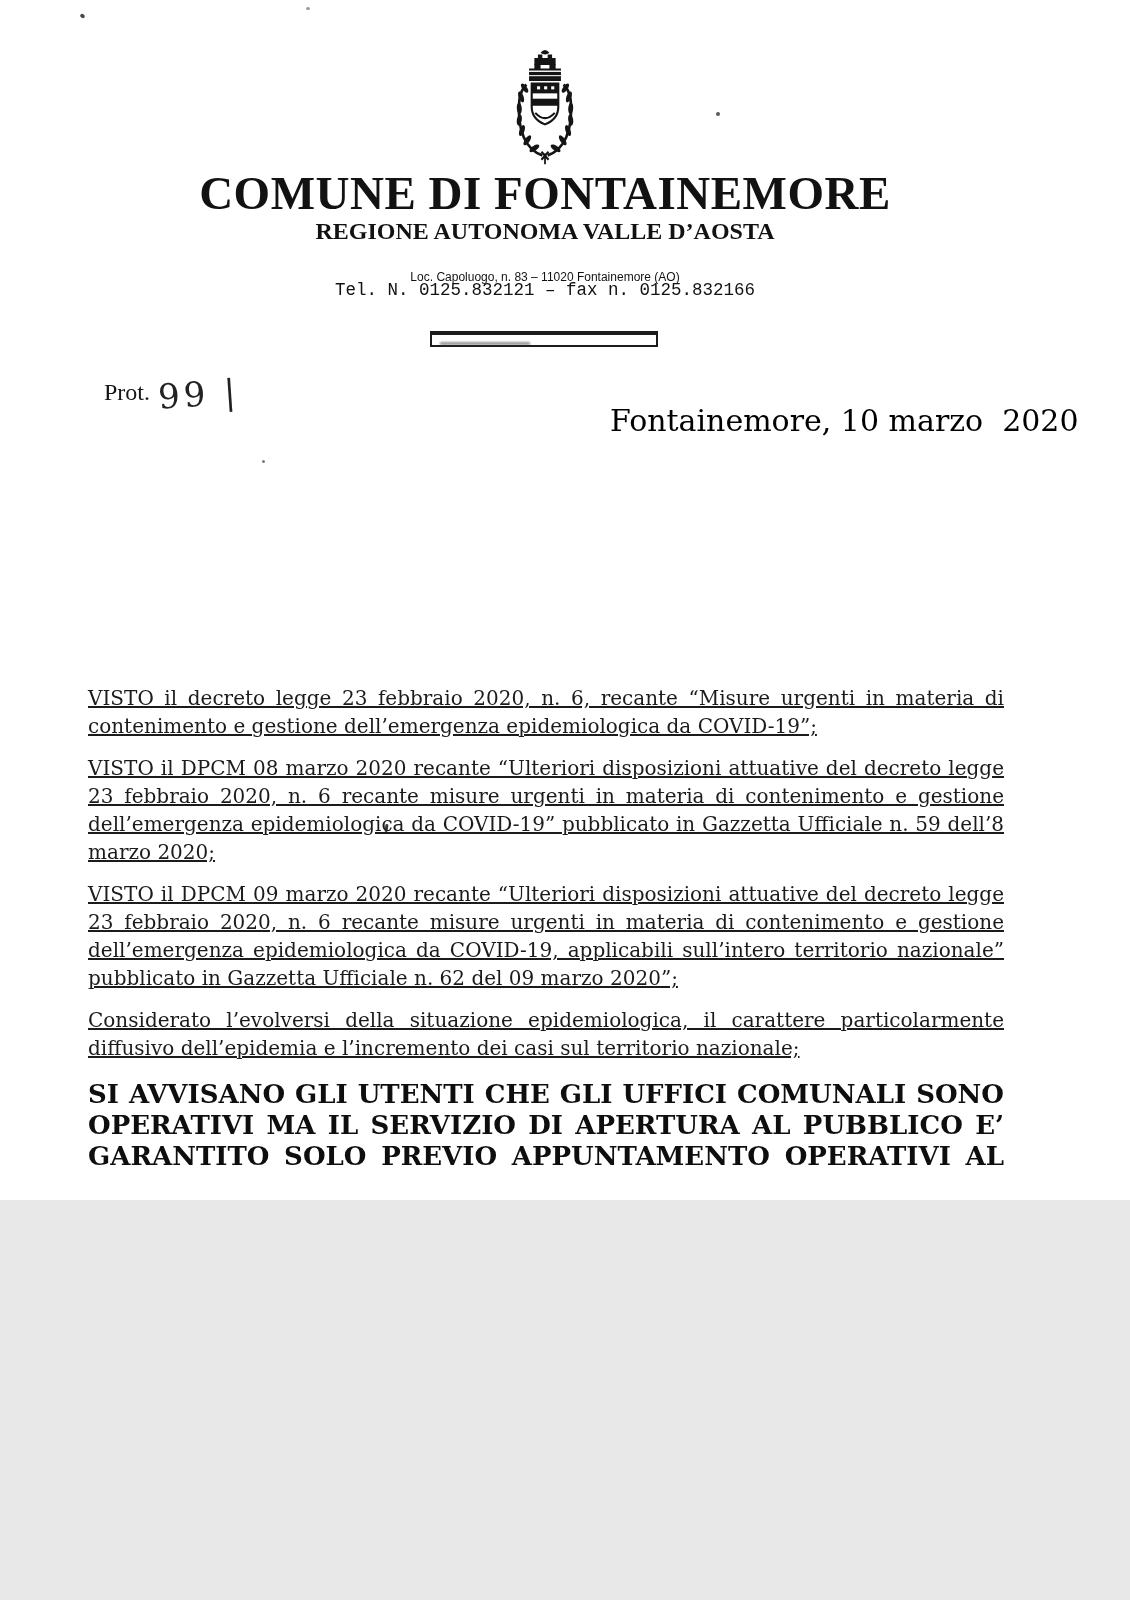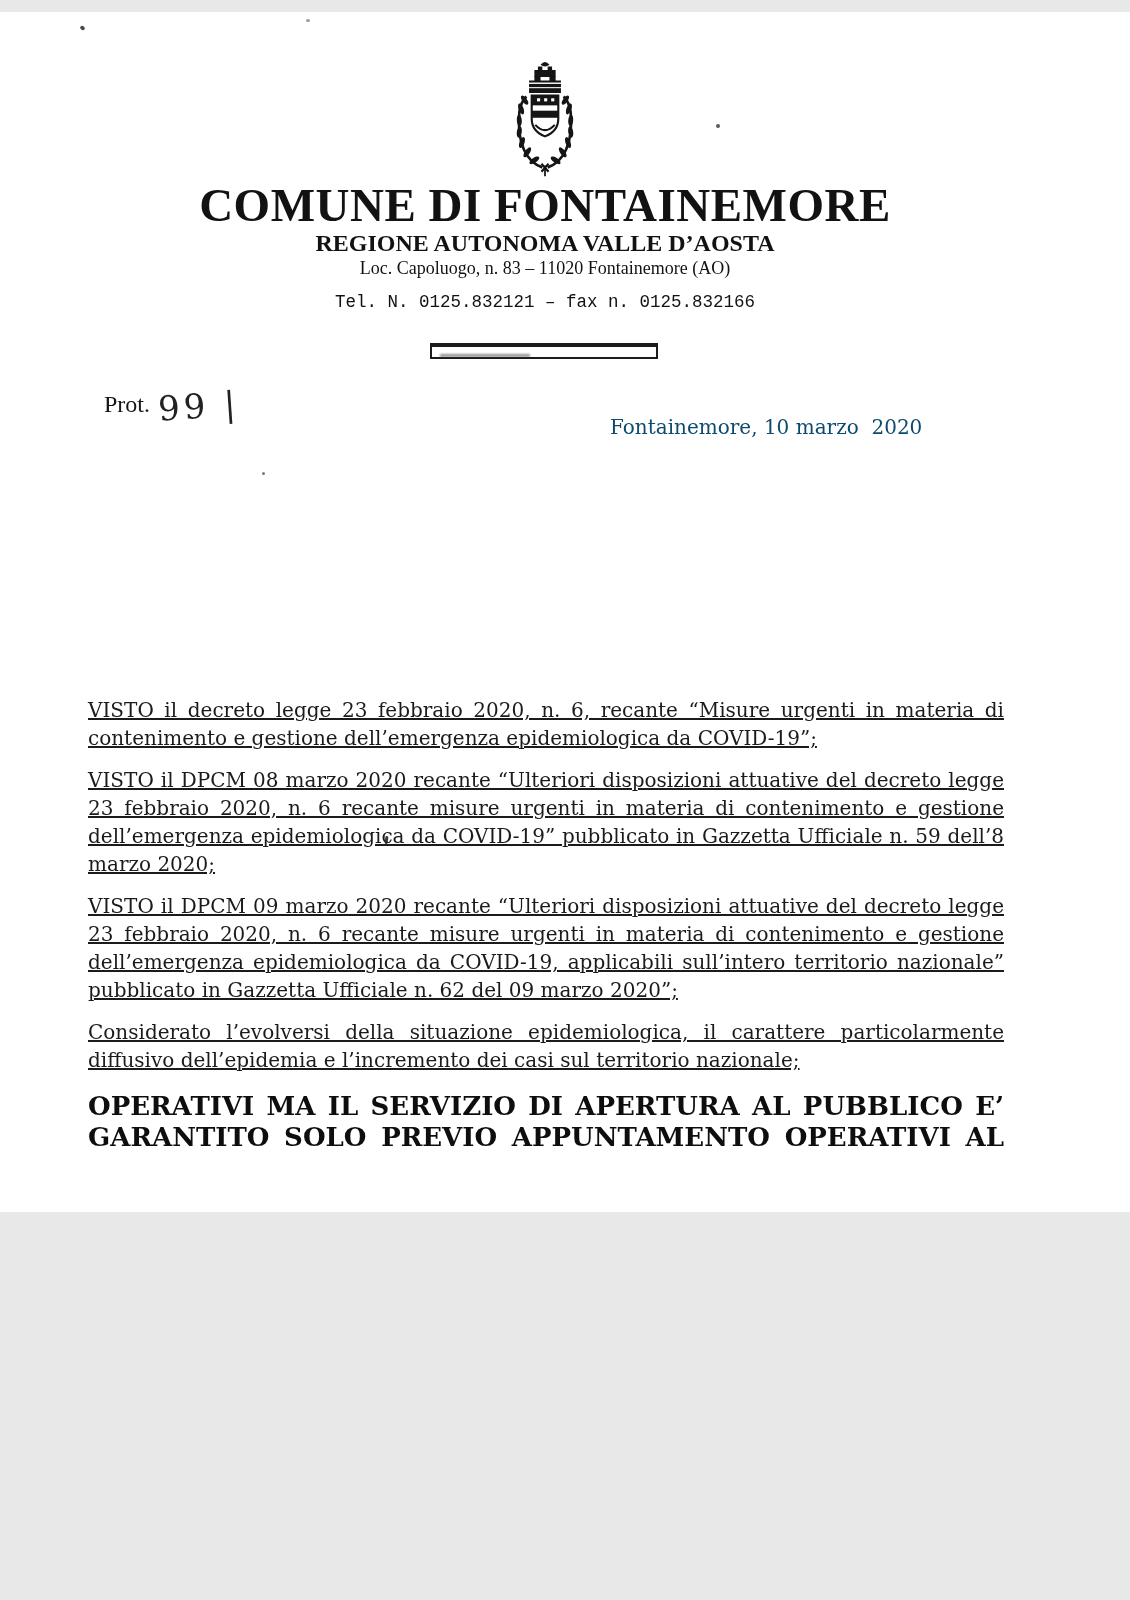--- a/index.html
+++ b/index.html
@@ -1,41 +1,41 @@
 <!DOCTYPE html>
 <html><head>
 <meta charset="utf-8">
 <style>
   html,body { margin:0; padding:0; background:#e8e8e8; }
   .page {
-    position:relative; width:1130px; height:1200px; margin:12px auto;
+    position:relative; width:1130px; height:1200px; margin:0 auto;
     background:#ffffff; overflow:hidden;
     color:#1b1b1b;
     font-family:"DejaVu Serif", serif;
   }
   
   .crest { position:absolute; left:505px; top:42px; width:80px; height:124px; }
   .h-line { position:absolute; left:0; width:1090px; text-align:center; color:#121212; }
   .h-title    { top:170px; font-family:"Liberation Serif", serif; font-weight:bold; font-size:47px; line-height:1; letter-spacing:0.5px; }
   .h-subtitle { top:219px; font-family:Liberation Serif, serif; font-weight:bold; font-size:24px; line-height:1; }
-  .h-address  { top:246px; font-family:Liberation Serif, serif; font-size:18px; line-height:1.2; }
+  .h-address  { top:270px; font-family:Liberation Sans, sans-serif; font-size:12px; line-height:1.2; }
   .h-contact  { top:280px; font-family:Liberation Mono, monospace; font-size:17.5px; line-height:1.2; }
   .divider-box {
     position:absolute; left:430px; top:331px; width:224px; height:10px;
     border:2px solid #1c1c1c; border-top-width:4px; background:#fff;
   }
   .divider-box .smudge { position:absolute; left:8px; bottom:0; width:90px; height:3px; background:#3a3a3a; opacity:.55; filter:blur(1px); }
   
   .prot { position:absolute; left:104px; top:374px; font-family:"Liberation Serif", serif; font-size:24px; color:#161616; }
   .prot-number {
     display:inline-block; margin-left:8px; vertical-align:-6px;
     font-size:34px; letter-spacing:4px; transform:rotate(-4deg);
     font-family:"DejaVu Serif", serif; color:#222;
   }
-  .dateline { position:absolute; left:610px; top:403px; font-size:20px; white-space:pre; color:#0c4a6e; }
+  .dateline { position:absolute; left:610px; top:403px; font-size:30px; white-space:pre; color:#000000; }
   
   .notice-title {
     position:absolute; top:472px; left:0; width:1100px; text-align:center;
     font-weight:900; font-size:164px; line-height:164px; color:#0d0d0d;
   }
   .notice-title .squeeze { display:inline-block; transform:scaleX(0.84); transform-origin:center; letter-spacing:-2px; }
   
   .body-text { position:absolute; left:88px; top:684px; width:916px; font-size:20px; line-height:28px; text-align:justify; }
   .body-text p { margin:0 0 14px 0;text-decoration:underline; }
   .announcement { margin-top:17px; font-weight:bold; font-size:26px; line-height:31px; color:#0e0e0e; }
@@ -119,20 +119,21 @@
 
   <div class="dateline">Fontainemore, 10 marzo  2020</div>
 
 
   <div class="body-text">
     <p>VISTO il decreto legge 23 febbraio 2020, n. 6, recante “Misure urgenti in materia di contenimento e gestione dell’emergenza epidemiologica da COVID-19”;</p>
     <p>VISTO il DPCM 08 marzo 2020 recante “Ulteriori disposizioni attuative del decreto legge 23 febbraio 2020, n. 6 recante misure urgenti in materia di contenimento e gestione dell’emergenza epidemiologica da COVID-19” pubblicato in Gazzetta Ufficiale n. 59 dell’8 marzo 2020;</p>
     <p>VISTO il DPCM 09 marzo 2020 recante “Ulteriori disposizioni attuative del decreto legge 23 febbraio 2020, n. 6 recante misure urgenti in materia di contenimento e gestione dell’emergenza epidemiologica da COVID-19, applicabili sull’intero territorio nazionale” pubblicato in Gazzetta Ufficiale n. 62 del 09 marzo 2020”;</p>
     <p>Considerato l’evolversi della situazione epidemiologica, il carattere particolarmente diffusivo dell’epidemia e l’incremento dei casi sul territorio nazionale;</p>
     <div class="announcement">
+      <div class="ann-line">SI AVVISANO GLI UTENTI CHE GLI UFFICI COMUNALI SONO</div>
       <div class="ann-line">OPERATIVI MA IL SERVIZIO DI APERTURA AL PUBBLICO E’</div>
       <div class="ann-line">GARANTITO SOLO PREVIO APPUNTAMENTO OPERATIVI AL</div>
     </div>
   </div>
 
   <svg class="stamp" viewBox="0 0 190 190" aria-hidden="true">
     <defs>
       <path id="ringPath" d="M 95,173 A 78,78 0 1 1 94.99,173" fill="none"></path>
       <path id="innerPath" d="M 95,147 A 52,52 0 1 1 94.99,147" fill="none"></path>
       <filter id="stampBlur">

